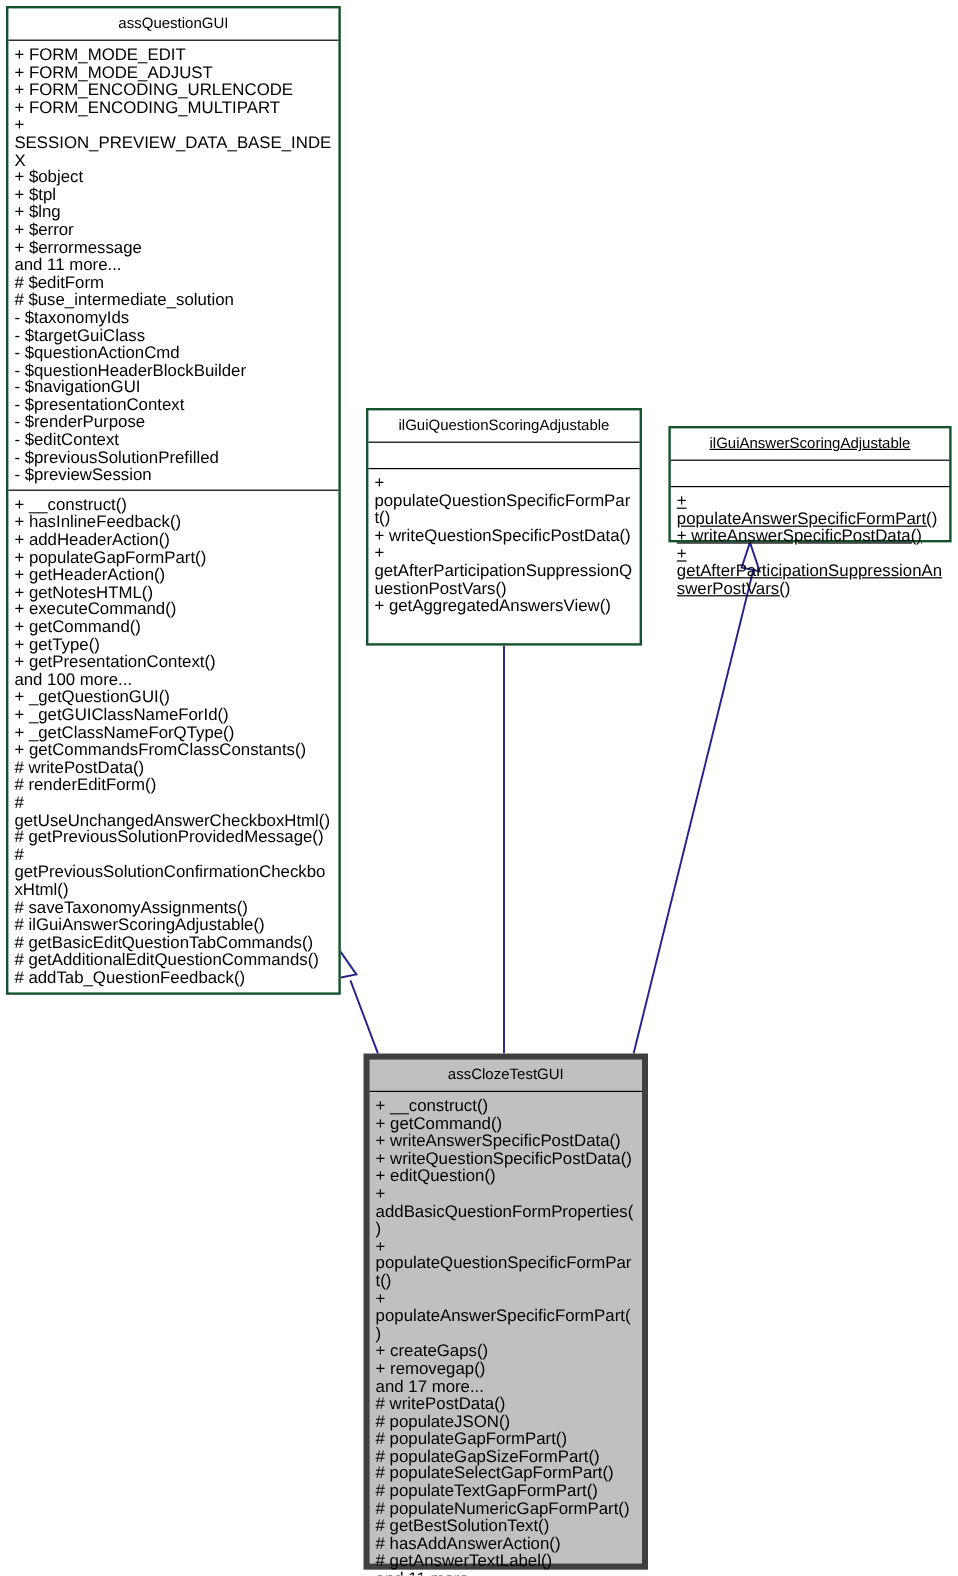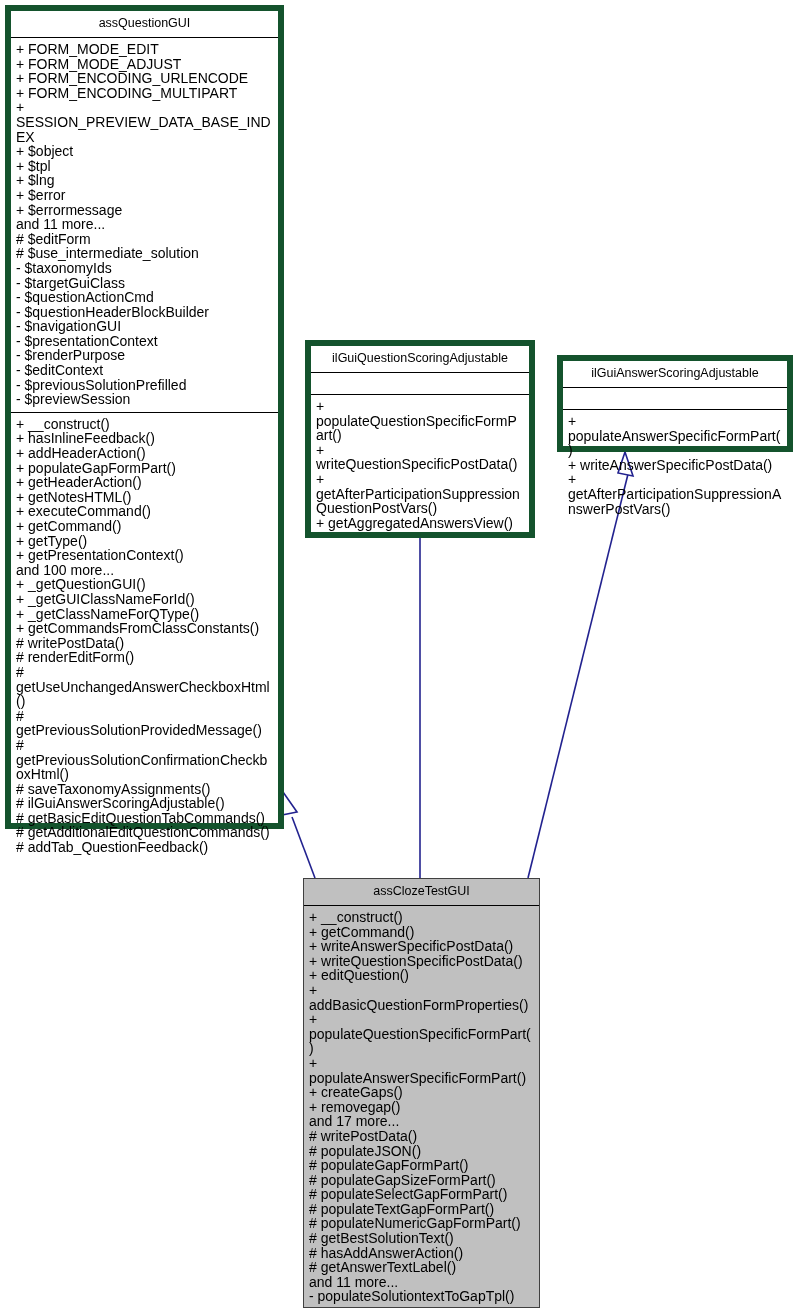--- a/index.html
+++ b/index.html
@@ -16,28 +16,28 @@
     overflow: hidden;
   }
   #diagram-canvas {
     position: absolute;
     left: 0; top: 0;
     width: 798px;
     height: 1313px;
   }
   .uml-box {
     position: absolute;
-    border: 6px solid #14532d;
+    border: 2px solid #14532d;
     box-sizing: border-box;
     background: #ffffff;
     z-index: 5;
   }
   .uml-box.filled {
     background: #c0c0c0;
-    border: 1px solid #404040;
+    border: 5px solid #404040;
   }
   .box-title {
     text-align: center;
     font-size: 12.5px;
     line-height: 15px;
     padding: 5px 4px 6px 4px;
     border-bottom: 1px solid #000000;
     white-space: nowrap;
   }
   .box-section {
@@ -57,21 +57,21 @@
     word-break: break-word;
   }
   
   #box-assquestiongui {
     left: 5px; top: 5px; width: 279px; height: 824px;
   }
   #box-ilguiquestionscoringadjustable {
     left: 305px; top: 340px; width: 230px; height: 198px;
   }
   #box-ilguianswerscoringadjustable {
-    left: 557px; top: 355px; width: 236px; height: 97px;
+    left: 557px; top: 355px; width: 236px; height: 97px; text-decoration: underline;
   }
   #box-assclozetestgui {
     left: 303px; top: 878px; width: 237px; height: 430px;
   }
   svg line, svg polygon, svg path {
     shape-rendering: geometricPrecision;
   }
 </style>
 </head>
 <body>

